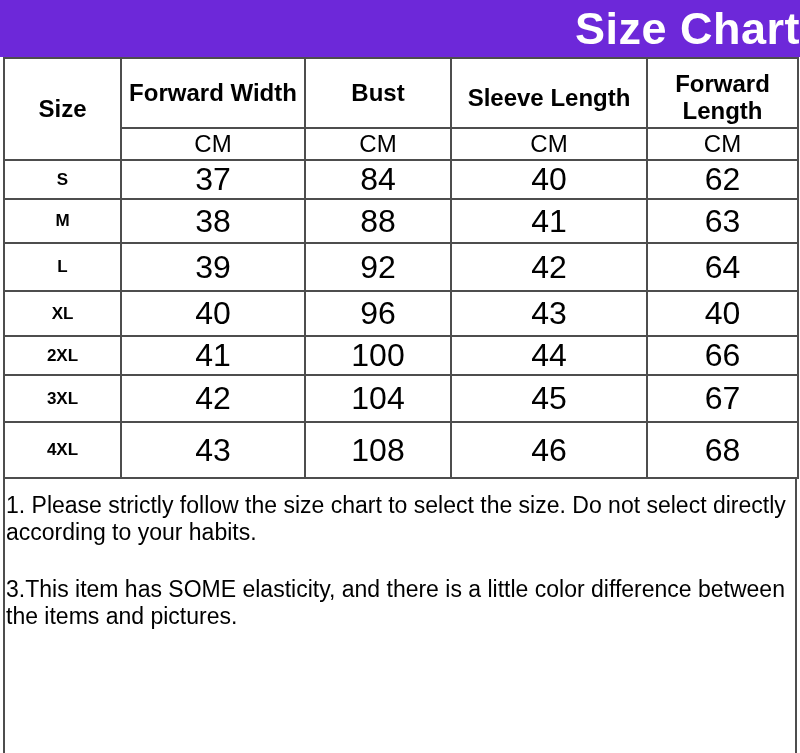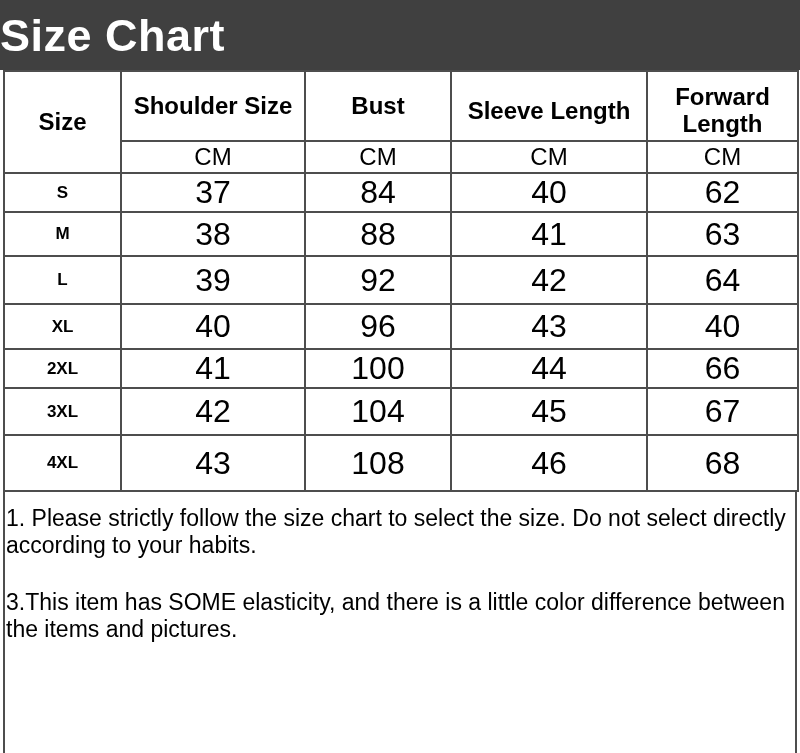--- a/index.html
+++ b/index.html
@@ -10,25 +10,25 @@
     font-family: "Liberation Sans", sans-serif;
     color: #000000;
   }
   .page {
     width: 800px;
     height: 753px;
     background: #ffffff;
     overflow: hidden;
   }
   .title-bar {
-    height: 70px;
-    background: #404040;
+    height: 57px;
+    background: #6d28d9;
     display: flex;
     align-items: center;
-    justify-content: flex-start;
+    justify-content: flex-end;
   }
   .title-bar h1 {
     margin: 0;
     color: #ffffff;
     font-size: 45px;
     font-weight: bold;
     line-height: 1;
     letter-spacing: 0.5px;
   }
   .content {
@@ -112,21 +112,21 @@
       <colgroup>
         <col style="width:117px">
         <col style="width:184px">
         <col style="width:146px">
         <col style="width:196px">
         <col style="width:151px">
       </colgroup>
       <thead>
         <tr class="header-row">
           <th rowspan="2" class="size-col">Size</th>
-          <th>Shoulder Size</th>
+          <th>Forward Width</th>
           <th>Bust</th>
           <th class="th-top">Sleeve Length</th>
           <th class="th-top">Forward Length</th>
         </tr>
         <tr class="unit-row">
           <th>CM</th>
           <th>CM</th>
           <th>CM</th>
           <th>CM</th>
         </tr>

